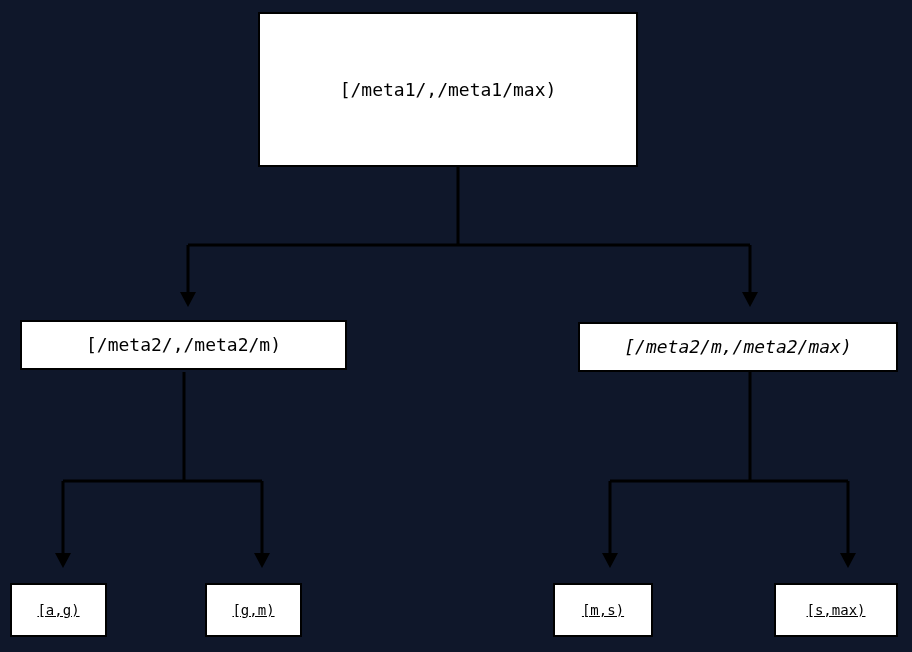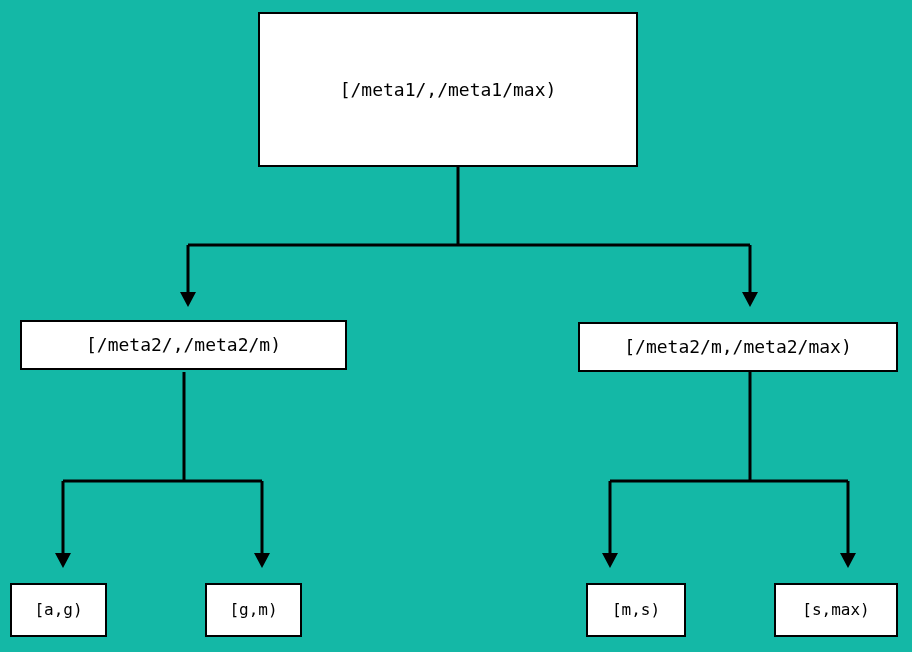--- a/index.html
+++ b/index.html
@@ -8,21 +8,21 @@
     padding: 0;
     background: #ffffff;
   }
   body {
     font-family: "DejaVu Sans Mono", "Liberation Mono", monospace;
   }
   #diagram-root {
     position: relative;
     width: 912px;
     height: 652px;
-    background: #14b8a6;
+    background: #0f172a;
     overflow: hidden;
   }
   #edge-layer {
     position: absolute;
     left: 0;
     top: 0;
     width: 912px;
     height: 652px;
   }
   .node-box {
@@ -36,21 +36,21 @@
     color: #000000;
     white-space: pre;
   }
   .node-label {
     display: block;
     line-height: 1;
     letter-spacing: 0px;
   }
   .lvl-root .node-label { font-size: 18px; }
   .lvl-mid  .node-label { font-size: 18px; }
-  .lvl-leaf .node-label { font-size: 16px; }
+  .lvl-leaf .node-label { font-size: 14px; text-decoration: underline; }
 </style>
 </head>
 <body>
 
 <div id="diagram-root">
 
   <svg id="edge-layer" viewBox="0 0 912 652" width="912" height="652" xmlns="http://www.w3.org/2000/svg">
     <defs>
       <marker id="arrow-down" viewBox="0 0 10 10" refX="5" refY="9" markerWidth="8" markerHeight="7" orient="auto-start-reverse" markerUnits="userSpaceOnUse">
       </marker>
@@ -88,33 +88,33 @@
   </svg>
 
   <div class="node-box lvl-root" style="left:258px; top:12px; width:380px; height:155px;">
     <span class="node-label">[/meta1/,/meta1/max)</span>
   </div>
 
   <div class="node-box lvl-mid" style="left:20px; top:320px; width:327px; height:50px;">
     <span class="node-label">[/meta2/,/meta2/m)</span>
   </div>
 
-  <div class="node-box lvl-mid" style="left:578px; top:322px; width:320px; height:50px;">
+  <div class="node-box lvl-mid" style="left:578px; top:322px; width:320px; height:50px;font-style:italic;">
     <span class="node-label">[/meta2/m,/meta2/max)</span>
   </div>
 
   <div class="node-box lvl-leaf" style="left:10px; top:583px; width:97px; height:54px;">
     <span class="node-label">[a,g)</span>
   </div>
 
   <div class="node-box lvl-leaf" style="left:205px; top:583px; width:97px; height:54px;align-items:center;">
     <span class="node-label">[g,m)</span>
   </div>
 
-  <div class="node-box lvl-leaf" style="left:553px; top:583px; width:100px; height:54px;margin-left:33px;">
+  <div class="node-box lvl-leaf" style="left:553px; top:583px; width:100px; height:54px;">
     <span class="node-label">[m,s)</span>
   </div>
 
   <div class="node-box lvl-leaf" style="left:774px; top:583px; width:124px; height:54px;">
     <span class="node-label">[s,max)</span>
   </div>
 
 </div>
 
 </body></html>

